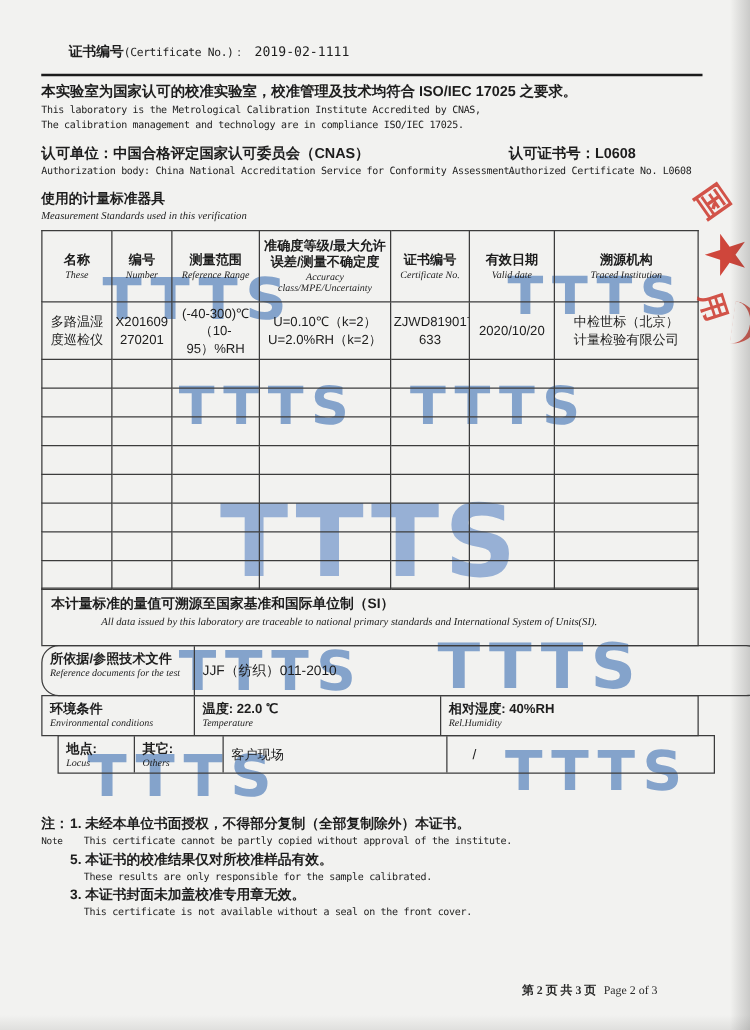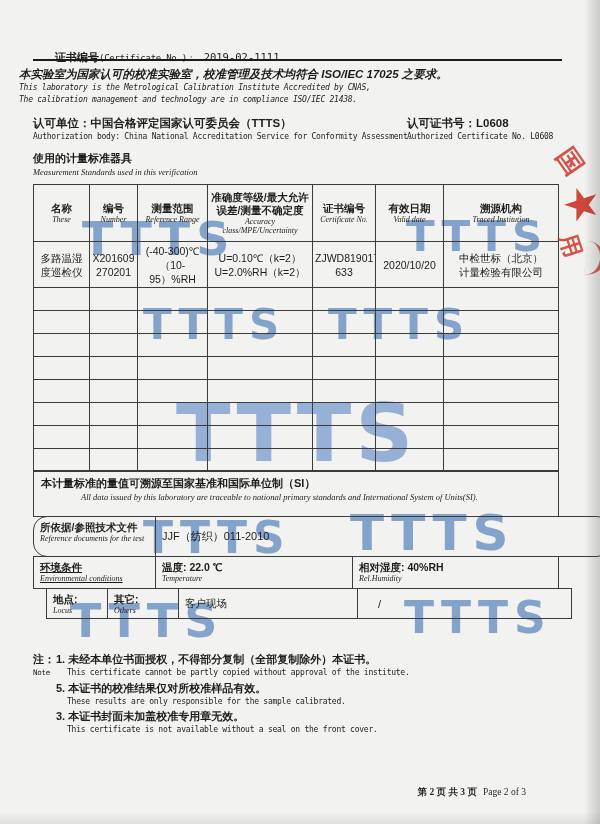--- a/index.html
+++ b/index.html
@@ -14,35 +14,35 @@
     background:linear-gradient(to right,rgba(60,60,60,0) 0%,rgba(60,60,60,.10) 45%,rgba(60,60,60,.22) 100%);}
   .edge-bottom{position:absolute;left:0;bottom:0;width:100%;height:12px;
     background:linear-gradient(to bottom,rgba(60,60,60,0),rgba(60,60,60,.10));}
 
   .abs{position:absolute;}
   .zh-b{font-weight:bold;}
   .mono{font-family:"DejaVu Sans Mono",monospace;letter-spacing:-0.25px;color:#222;}
   .ser-i{font-family:"Liberation Serif",serif;font-style:italic;color:#222;}
 
   
-  .cert-line{left:55px;top:50px;font-size:11px;}
+  .cert-line{left:55px;top:34px;font-size:11px;}
   .cert-line .mono{font-size:9px;}
   .cert-line .num{font-family:"DejaVu Sans Mono",monospace;font-size:10.5px;margin-left:8px;}
   .rule{left:33px;top:59px;width:529px;height:2px;background:#1b1b1b;}
 
-  .intro{left:19px;top:67px;width:520px;font-style:italic;}
+  .intro{left:33px;top:67px;width:520px;}
   .intro .zh{font-size:11.5px;font-weight:bold;line-height:15px;}
   .en-line{font-size:8px;line-height:11.5px;}
 
   .auth-left{left:33px;top:115px;}
   .auth-right{left:407px;top:115px;}
   .auth-zh{font-size:11.5px;font-weight:bold;line-height:16px;}
 
   .sec-title{left:33px;top:153px;}
-  .sec-title .zh{font-size:11px;font-weight:bold;line-height:13px;font-family:Liberation Mono, monospace;}
+  .sec-title .zh{font-size:11px;font-weight:bold;line-height:13px;}
   .sec-title .sub{font-size:8.5px;line-height:12px;}
 
   
   .std-table{left:33px;top:184px;}
   table{border-collapse:collapse;table-layout:fixed;width:525px;background:transparent;}
   th,td{border:1px solid #3c3c3c;padding:0 2px;text-align:center;vertical-align:middle;overflow:hidden;}
   tr.hdr-row{height:57px;}
   tr.data-row{height:46px;}
   tr.empty-row{height:23px;}
   .th-zh{display:block;font-size:10.5px;font-weight:bold;line-height:13px;}
@@ -108,25 +108,25 @@
   </div>
 
   <div class="abs cert-line">
     <span class="zh-b">证书编号</span><span class="mono">(Certificate No.)：</span><span class="num">2019-02-1111</span>
   </div>
   <div class="abs rule"></div>
 
   <div class="abs intro">
     <div class="zh">本实验室为国家认可的校准实验室，校准管理及技术均符合 ISO/IEC 17025 之要求。</div>
     <div class="mono en-line">This laboratory is the Metrological Calibration Institute Accredited by CNAS,</div>
-    <div class="mono en-line">The calibration management and technology are in compliance ISO/IEC 21438.</div>
+    <div class="mono en-line">The calibration management and technology are in compliance ISO/IEC 17025.</div>
   </div>
 
   <div class="abs auth-left">
-    <div class="auth-zh">认可单位：中国合格评定国家认可委员会（TTTS）</div>
+    <div class="auth-zh">认可单位：中国合格评定国家认可委员会（CNAS）</div>
     <div class="mono en-line">Authorization body: China National Accreditation Service for Conformity Assessment.</div>
   </div>
   <div class="abs auth-right">
     <div class="auth-zh">认可证书号：L0608</div>
     <div class="mono en-line">Authorized Certificate No. L0608</div>
   </div>
 
   <div class="abs sec-title">
     <div class="zh">使用的计量标准器具</div>
     <div class="ser-i sub">Measurement Standards used in this verification</div>
@@ -292,21 +292,21 @@
     <div class="cellbox" style="width:122px;flex:none;">
       <span class="lab-zh">所依据/参照技术文件</span>
       <span class="lab-en">Reference documents for the test</span>
     </div>
     <div class="cellbox val-mid" style="flex:1;">
       <span>JJF（纺织）011-2010</span>
     </div>
   </div>
 
   <div class="abs bx rowbox envrow">
-    <div class="cellbox" style="width:122px;flex:none;text-decoration:underline;">
+    <div class="cellbox" style="width:122px;flex:none;">
       <span class="lab-zh">环境条件</span>
       <span class="lab-en">Environmental conditions</span>
     </div>
     <div class="cellbox" style="width:197px;flex:none;">
       <span class="lab-zh">温度: 22.0 ℃</span>
       <span class="lab-en">Temperature</span>
     </div>
     <div class="cellbox" style="flex:1;">
       <span class="lab-zh">相对湿度: 40%RH</span>
       <span class="lab-en">Rel.Humidity</span>

